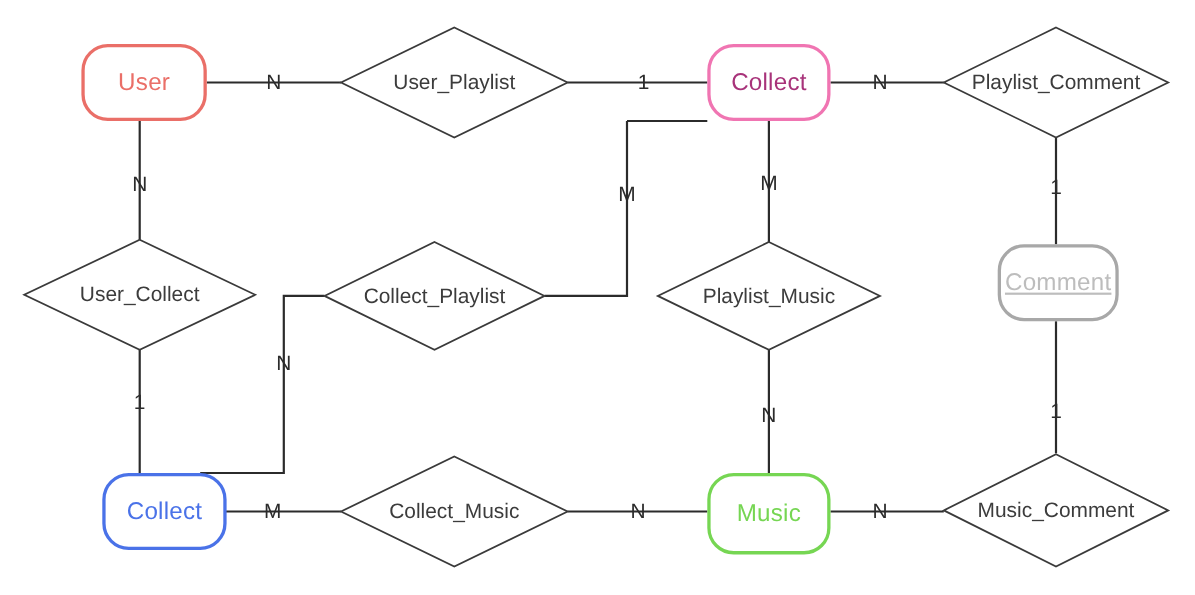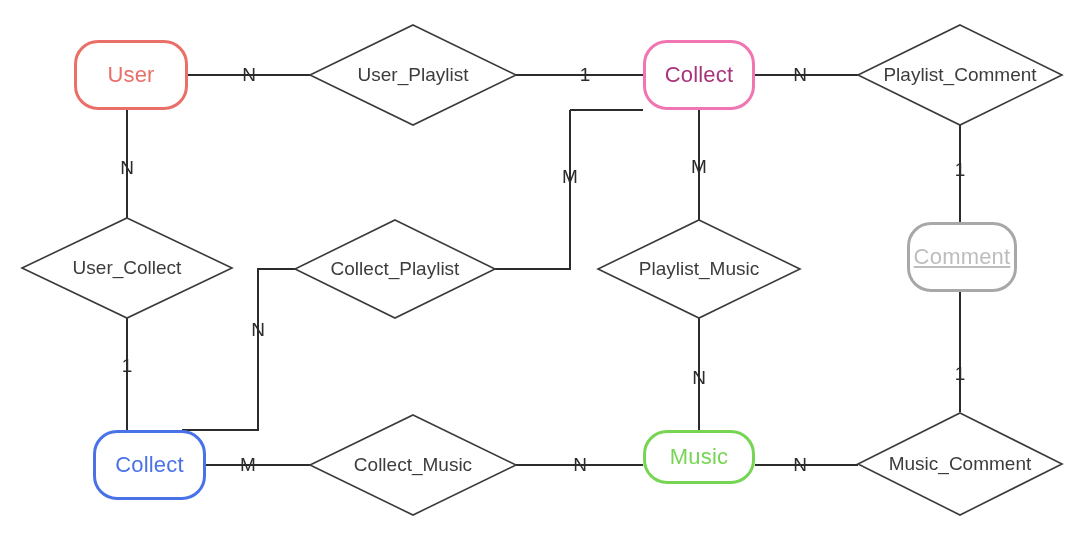--- a/index.html
+++ b/index.html
@@ -144,18 +144,18 @@
       </div>
       <div class="entity-box" style="left: 643px; top: 40px; width: 112px; height: 70px; border-color: rgb(240, 117, 178); color: rgb(168, 51, 122);">
         <span>Collect</span>
       </div>
       <div class="entity-box" style="left: 907px; top: 222px; width: 110px; height: 70px; border-color: rgb(168, 168, 168); color: rgb(189, 189, 189); text-decoration: underline;">
         <span>Comment</span>
       </div>
       <div class="entity-box" style="left: 69px; top: 430px; width: 113px; height: 70px; border-color: rgb(74, 114, 232); color: rgb(74, 114, 232); margin-left: 24px;">
         <span>Collect</span>
       </div>
-      <div class="entity-box" style="left: 643px; top: 430px; width: 112px; height: 54px; border-color: rgb(118, 214, 83); color: rgb(118, 214, 83);">
+      <div class="entity-box" style="left: 643px; top: 430px; width: 112px; height: 74px; border-color: rgb(118, 214, 83); color: rgb(118, 214, 83);">
         <span>Music</span>
       </div>
     </div>
 
 </div>
 
 </body></html>

